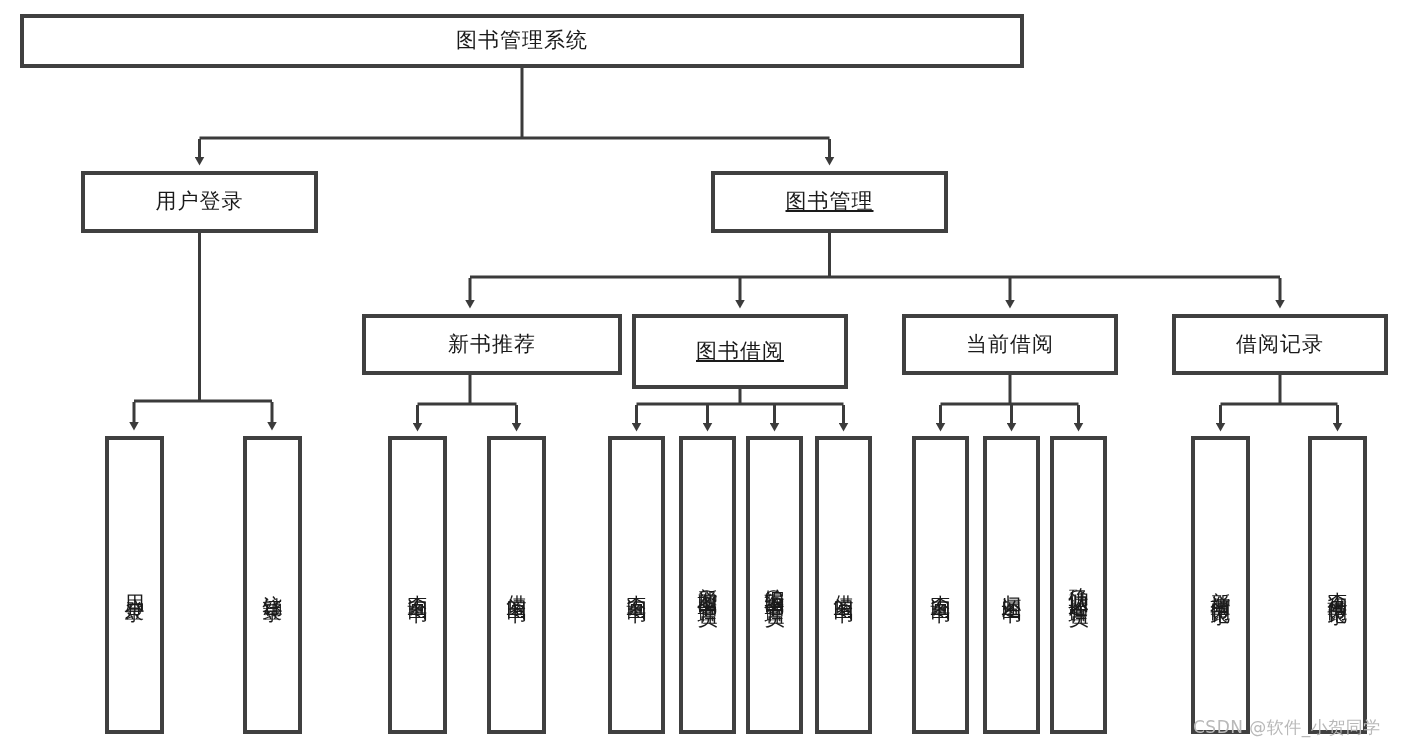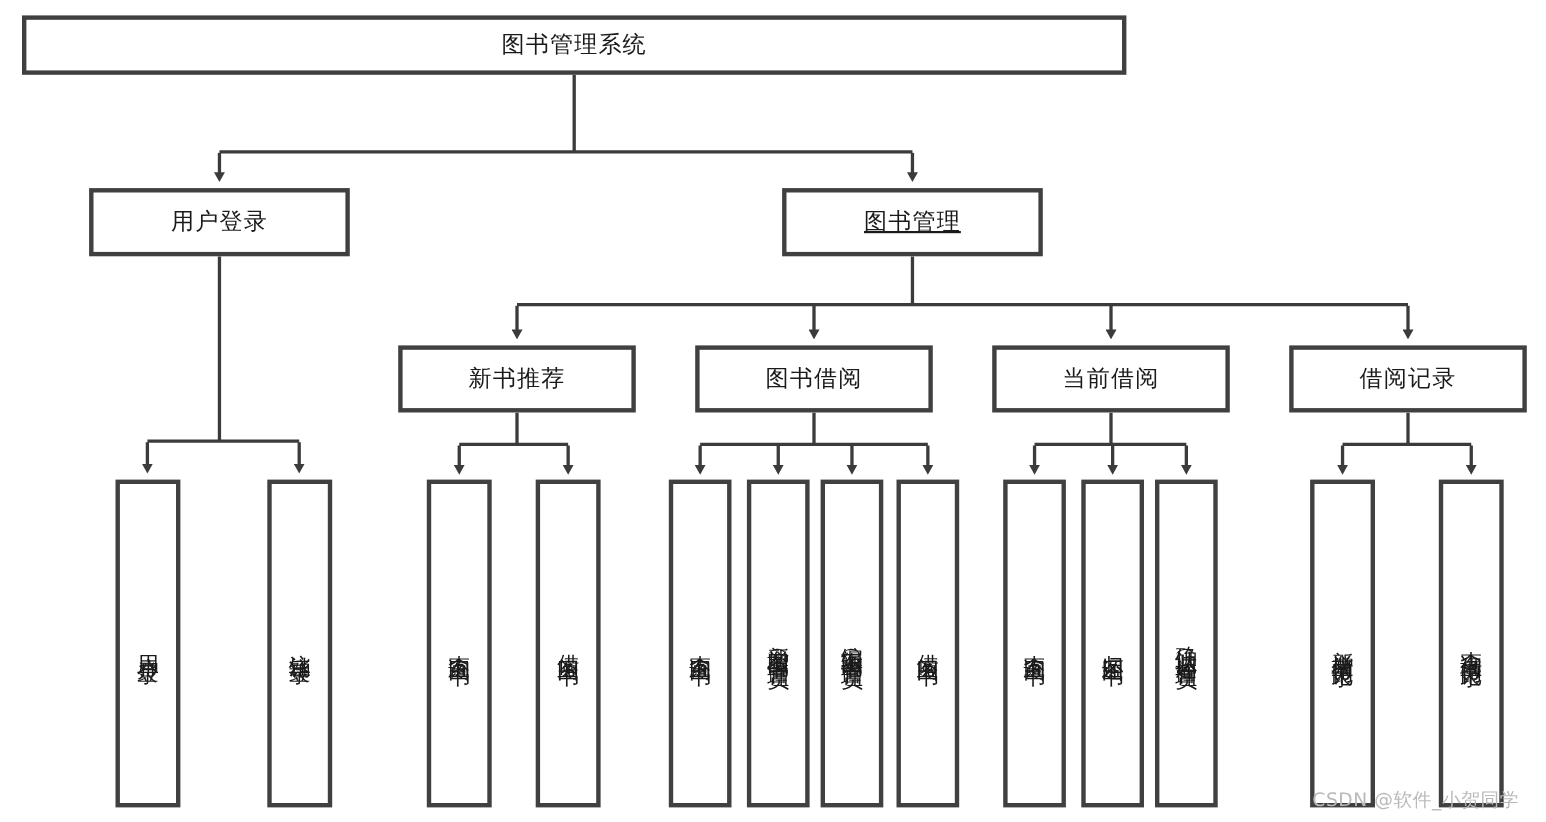--- a/index.html
+++ b/index.html
@@ -115,22 +115,22 @@
       <path d="M1220.5,405 L1220.5,424" marker-end="url(#arrow)"></path>
       <path d="M1337.5,405 L1337.5,424" marker-end="url(#arrow)"></path>
     </g>
   </svg>
 
   <div class="node horiz" id="root-node" style="left: 20px; top: 14px; width: 1004px; height: 54px;">图书管理系统</div>
 
   <div class="node horiz" id="l2-0" style="left: 81px; top: 171px; width: 237px; height: 62px;">用户登录</div>
   <div class="node horiz" id="l2-1" style="left: 711px; top: 171px; width: 237px; height: 62px; text-decoration: underline;">图书管理</div>
 
-  <div class="node horiz" id="l3-0" style="left: 362px; top: 314px; width: 216px; height: 61px;">新书推荐</div>
-  <div class="node horiz" id="l3-1" style="left: 632px; top: 314px; width: 216px; height: 61px;">图书借阅</div>
+  <div class="node horiz" id="l3-0" style="left: 362px; top: 314px; width: 260px; height: 61px;">新书推荐</div>
+  <div class="node horiz" id="l3-1" style="left: 632px; top: 314px; width: 216px; height: 75px; text-decoration: underline;">图书借阅</div>
   <div class="node horiz" id="l3-2" style="left: 902px; top: 314px; width: 216px; height: 61px;">当前借阅</div>
   <div class="node horiz" id="l3-3" style="left: 1172px; top: 314px; width: 216px; height: 61px;">借阅记录</div>
 
   <div class="node vert" id="leaf-0" style="left: 105px; top: 436px; width: 59px; height: 298px;">
       <span class="vtext">用户登录</span>
     </div>
   <div class="node vert" id="leaf-1" style="left: 243px; top: 436px; width: 59px; height: 298px;">
       <span class="vtext">注销登录</span>
     </div>
   <div class="node vert" id="leaf-2" style="left: 388px; top: 436px; width: 59px; height: 298px;">

